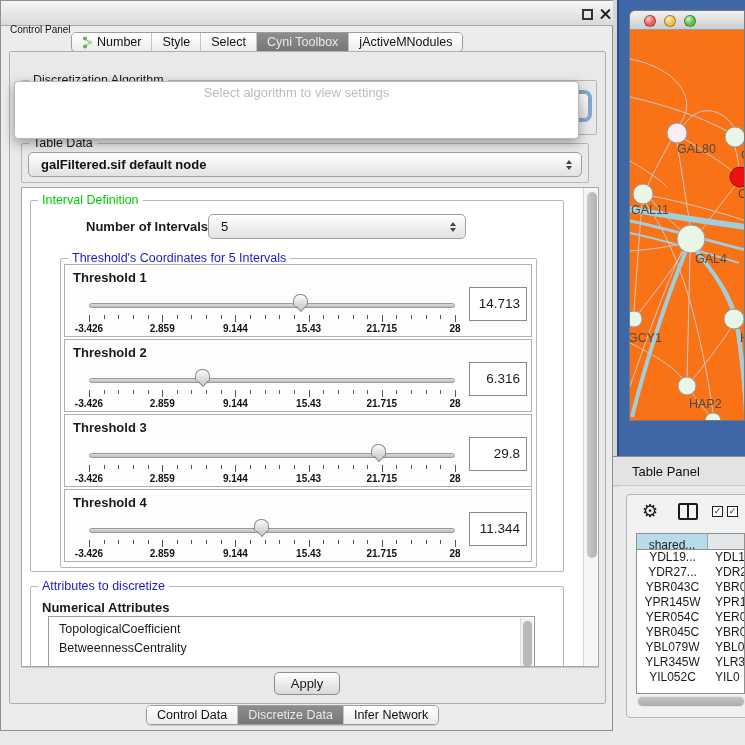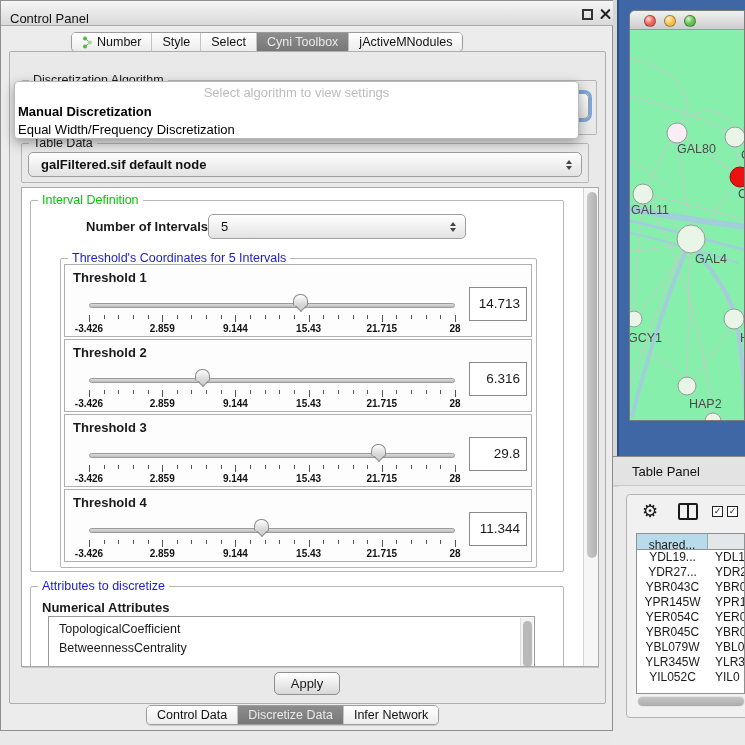--- a/index.html
+++ b/index.html
@@ -7,21 +7,21 @@
   body { position:relative; overflow:hidden; background:#e9e9e9;
          font-family:"Liberation Sans", sans-serif; color:#1a1a1a; }
   .abs { position:absolute; }
 
   
   #cp-window { left:0; top:0; width:613px; height:731px; background:#ececec;
                border:1px solid #8f8f8f; }
   #cp-titlebar { left:0; top:0; width:613px; height:25px;
                  background:linear-gradient(#f6f6f6,#d9d9d9);
                  border-bottom:1px solid #a8a8a8; }
-  #cp-title { left:9px; top:5px; line-height:25px; font-size:13px; color:#111; }
+  #cp-title { left:9px; top:16px; line-height:25px; font-size:10px; color:#111; }
   #float-btn { left:581px; top:8px; width:11px; height:11px; border:2px solid #333; background:transparent; }
   #close-btn { left:598px; top:7px; width:13px; height:13px; }
   #close-btn i { position:absolute; left:0; top:5px; width:13px; height:2.4px; background:#222; border-radius:1px; }
   #close-btn i:first-child { transform:rotate(45deg); }
   #close-btn i:last-child  { transform:rotate(-45deg); }
 
   
   .seggroup { display:flex; height:20px; border:1px solid #9c9c9c; border-radius:5px;
               overflow:hidden; background:#fff; box-shadow:0 1px 1px rgba(0,0,0,.15); }
   .seg { display:flex; align-items:center; gap:4px; padding:0 10px; font-size:12.5px;
@@ -107,21 +107,21 @@
 
   #footer { left:21px; top:666px; width:577px; height:36px; background:#e9e9e9; border-top:1px solid #c6c6c6; }
   #apply-btn { left:273px; top:671px; width:66px; height:23px; border:1px solid #8f8f8f; border-radius:5px;
                background:linear-gradient(#ffffff,#d8d8d8); font-size:13px; text-align:center; line-height:21px; }
 
   
   #divider { left:613px; top:0; width:6px; height:745px; background:#d6d6d6; }
   #blue-bg { left:617px; top:0; width:128px; height:456px; background:#3f66a5;
              border-left:2px solid #2d4d84; }
   #mac-window { left:629px; top:10px; width:116px; height:411px; border:1px solid #7a7a7a;
-                border-radius:6px 0 0 0; overflow:hidden; background:#86efac; }
+                border-radius:6px 0 0 0; overflow:hidden; background:#f97316; }
   #mac-titlebar { position:absolute; left:0; top:0; width:100%; height:19px;
                   background:linear-gradient(#f1f1f1,#cdcdcd); border-bottom:1px solid #9b9b9b; }
   #lights { position:absolute; left:14px; top:3.5px; display:flex; gap:8px; }
   .light { width:12px; height:12px; border-radius:50%; border:1px solid rgba(0,0,0,.35); }
   #netsvg { position:absolute; left:0; top:19px; }
 
   #tp-header { left:613px; top:456px; width:132px; height:30px; background:#e3e3e3;
                border-top:1px solid #8a8a8a; border-bottom:1px solid #c9c9c9; }
   #tp-title { left:19px; top:0; line-height:30px; font-size:13px; color:#111; }
   #tp-area { left:613px; top:487px; width:132px; height:258px; background:#eaeaea; }
@@ -195,24 +195,20 @@
   <div class="grouptitle" id="algo-title">Discretization Algorithm</div>
   <div class="combo" id="algo-combo">
     <span class="spin">
         <b class="up"></b>
         <b class="dn"></b>
       </span>
   </div>
 
   <div class="abs" id="popup">
     <div class="abs" id="popup-prompt">Select algorithm to view settings</div>
-    <div class="abs" id="popup-list">
-        <div class="pop-opt bold">Manual Discretization</div>
-        <div class="pop-opt">Equal Width/Frequency Discretization</div>
-      </div>
   </div>
 
   <div class="abs groupbox" id="tdata-group"></div>
   <div class="grouptitle" id="tdata-title">Table Data</div>
   <div class="combo" id="tdata-combo">
     <span>galFiltered.sif default node</span>
     <span class="spin">
         <b class="up"></b>
         <b class="dn"></b>
       </span>

